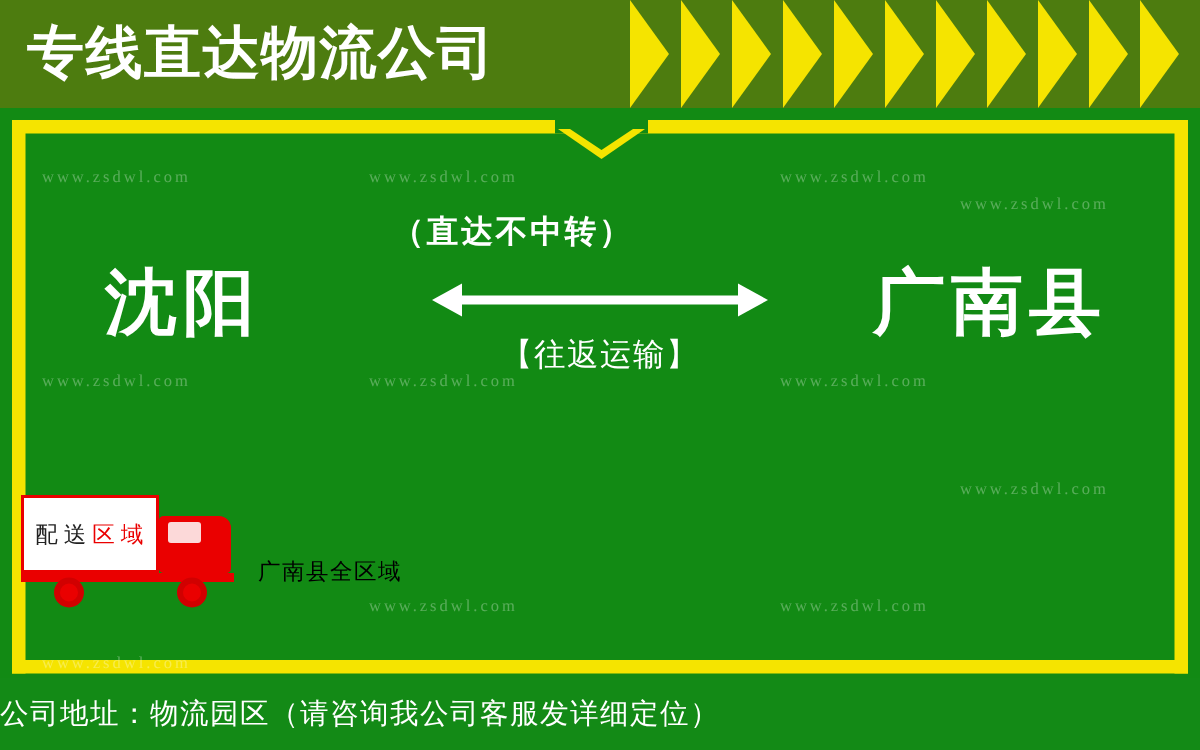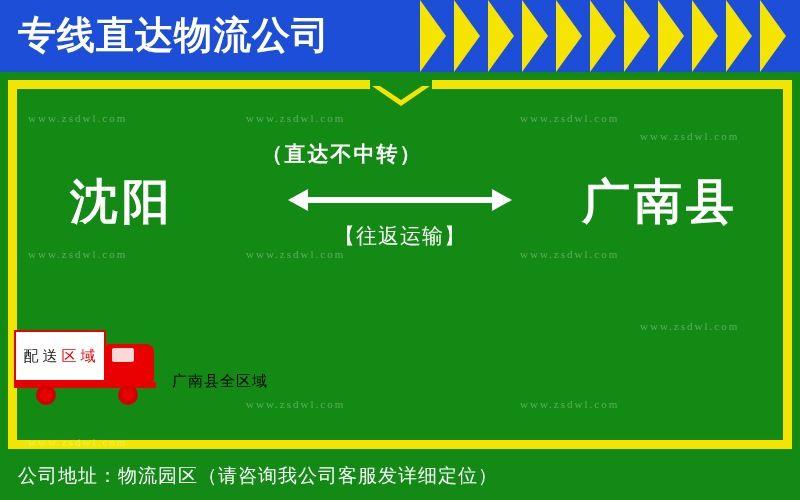--- a/index.html
+++ b/index.html
@@ -7,21 +7,21 @@
   body {
     font-family: "Liberation Sans", "DejaVu Sans", sans-serif;
     background:#128a14;
     position:relative;
     overflow:hidden;
   }
 
   
   .top-band {
     position:absolute; left:0; top:0; width:800px; height:72px;
-    background:#1d4ed8;
+    background:#4d7c0f;
     overflow:hidden;
   }
   .title {
     position:absolute; left:18px; top:10px;
     font-size:38px; font-weight:bold; color:#ffffff;
     letter-spacing:1px;
     white-space:nowrap;
     z-index:5;
   }
   .chev-group { position:absolute; top:0; height:72px; }
@@ -171,21 +171,21 @@
   }
 
   
   .footer {
     position:absolute; left:0; top:452px; width:800px; height:48px;
     background:#138a16;
     display:flex; align-items:center;
   }
   .footer-txt {
     color:#ffffff; font-size:19px; letter-spacing:1px;
-    padding-left:18px; white-space:nowrap;
+    white-space:nowrap;
   }
 </style>
 </head>
 <body>
 
 <div class="top-band">
   <div class="chev-group" style="left:420px;">
     <div class="chev" style="left:0px;"></div>
     <div class="chev" style="left:34px;"></div>
     <div class="chev" style="left:68px;"></div>

